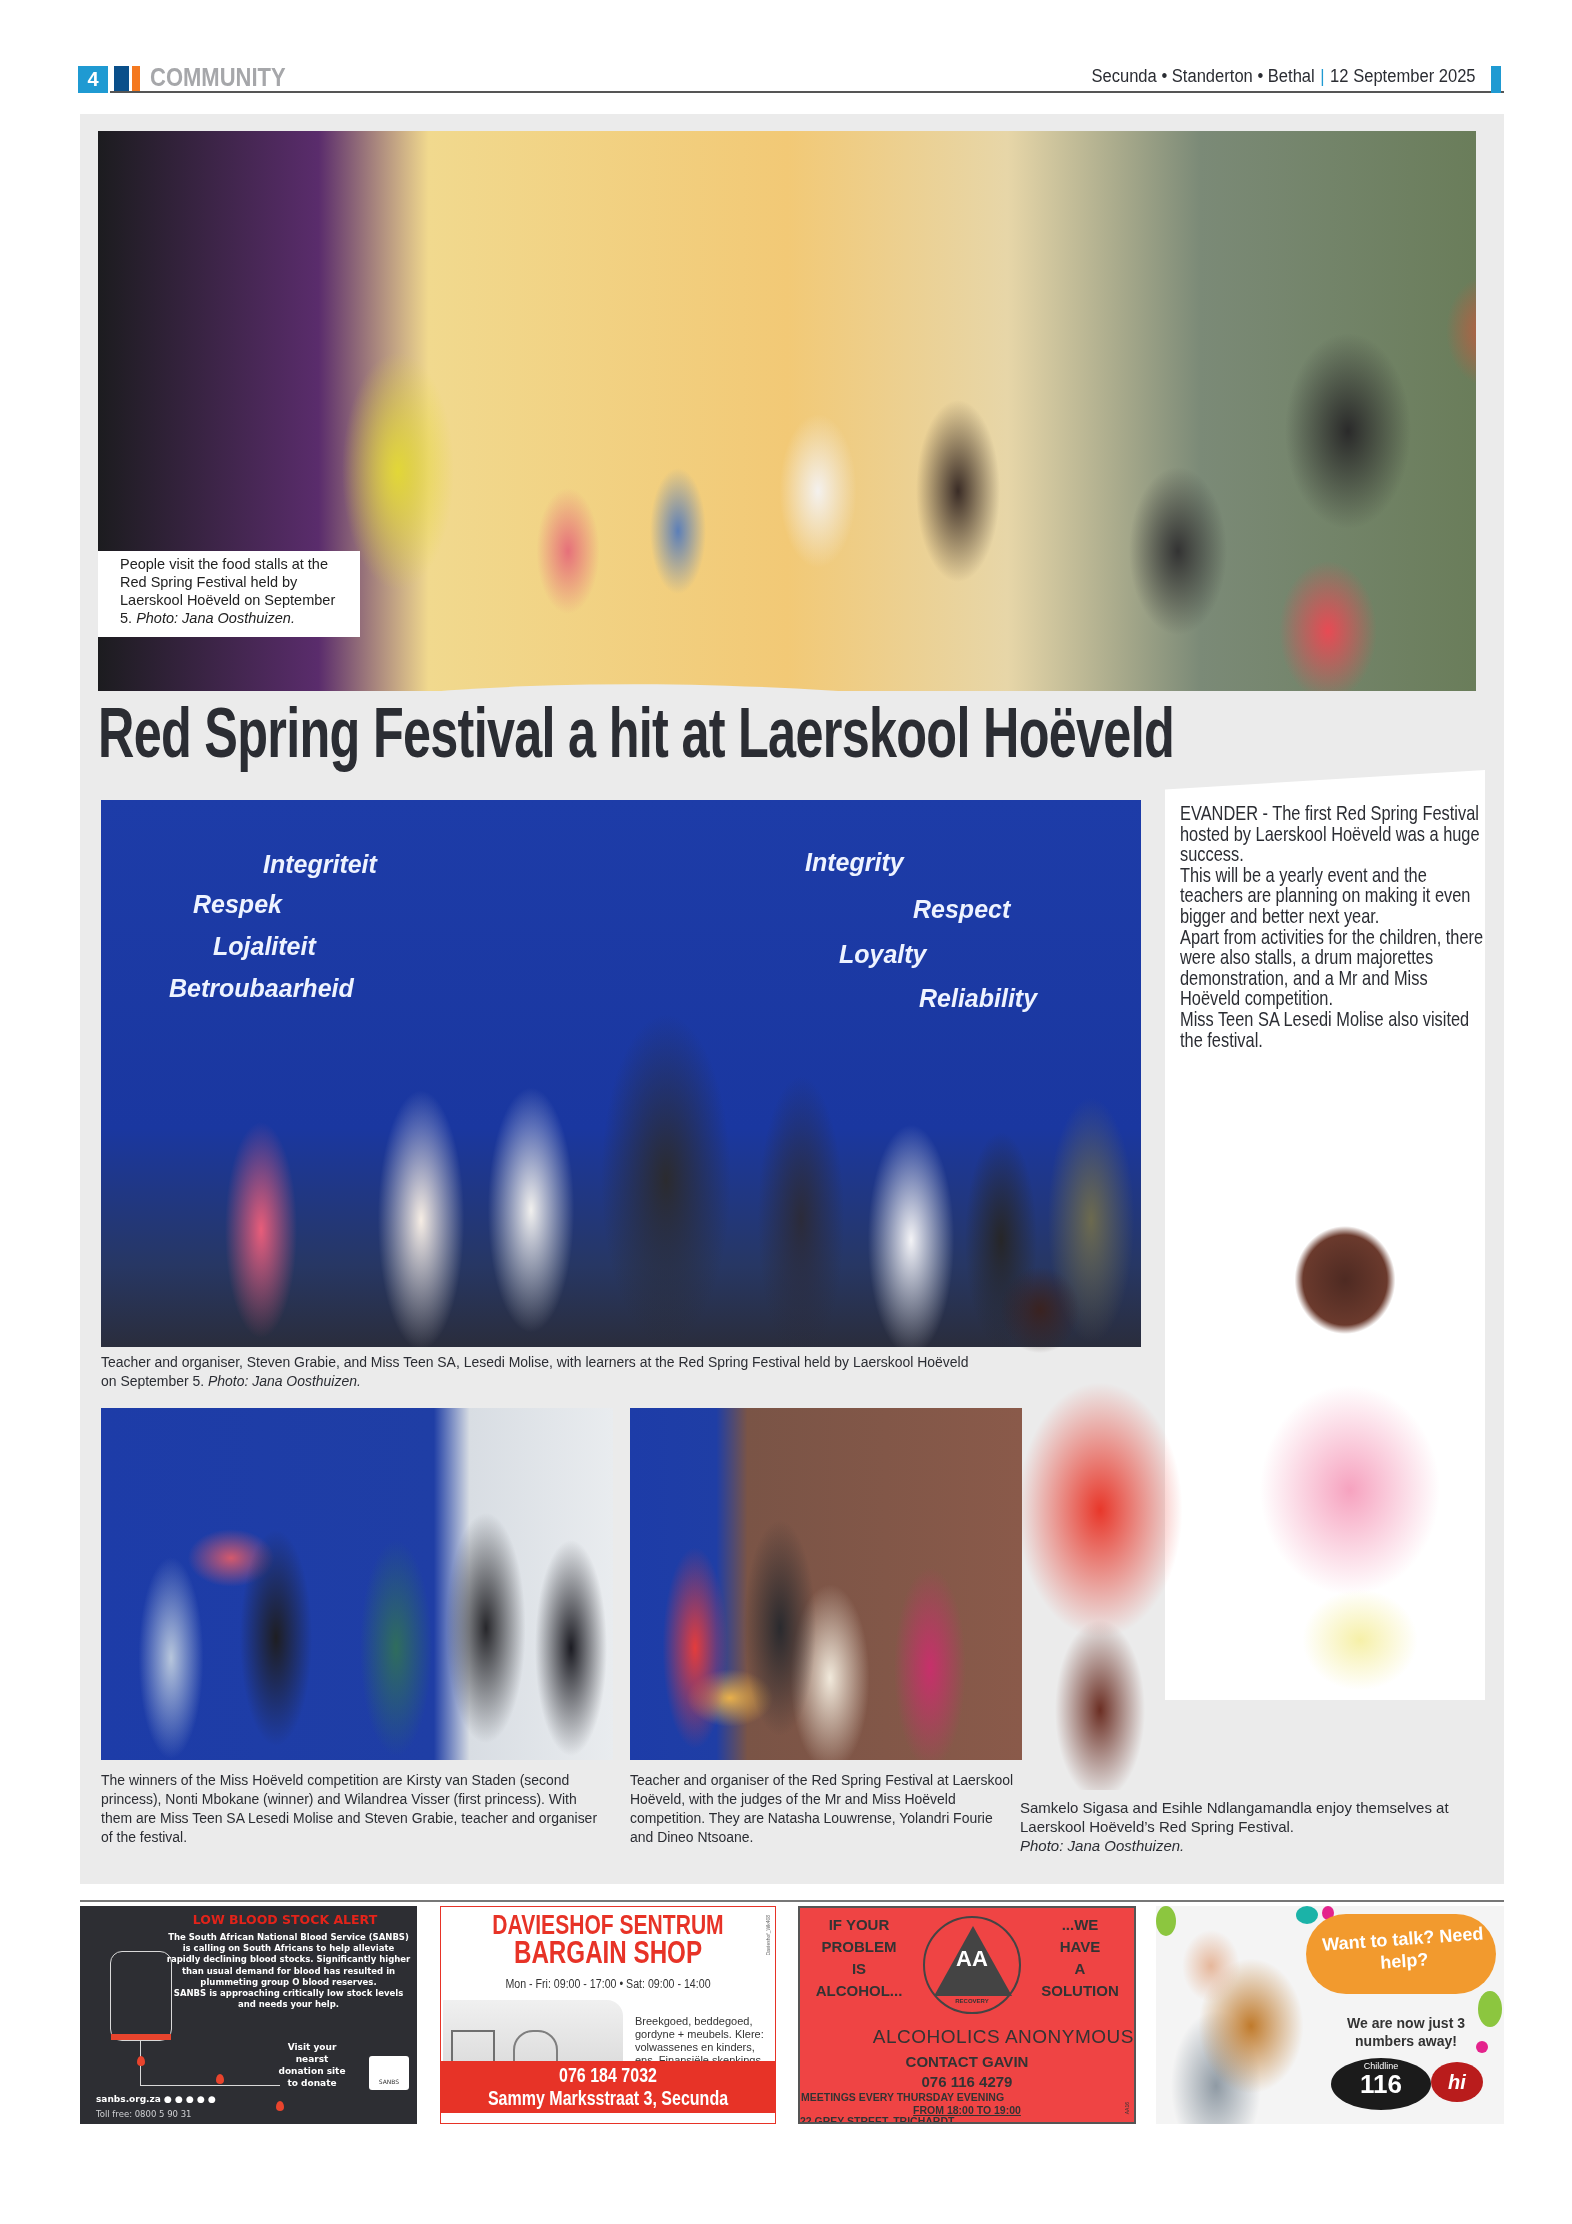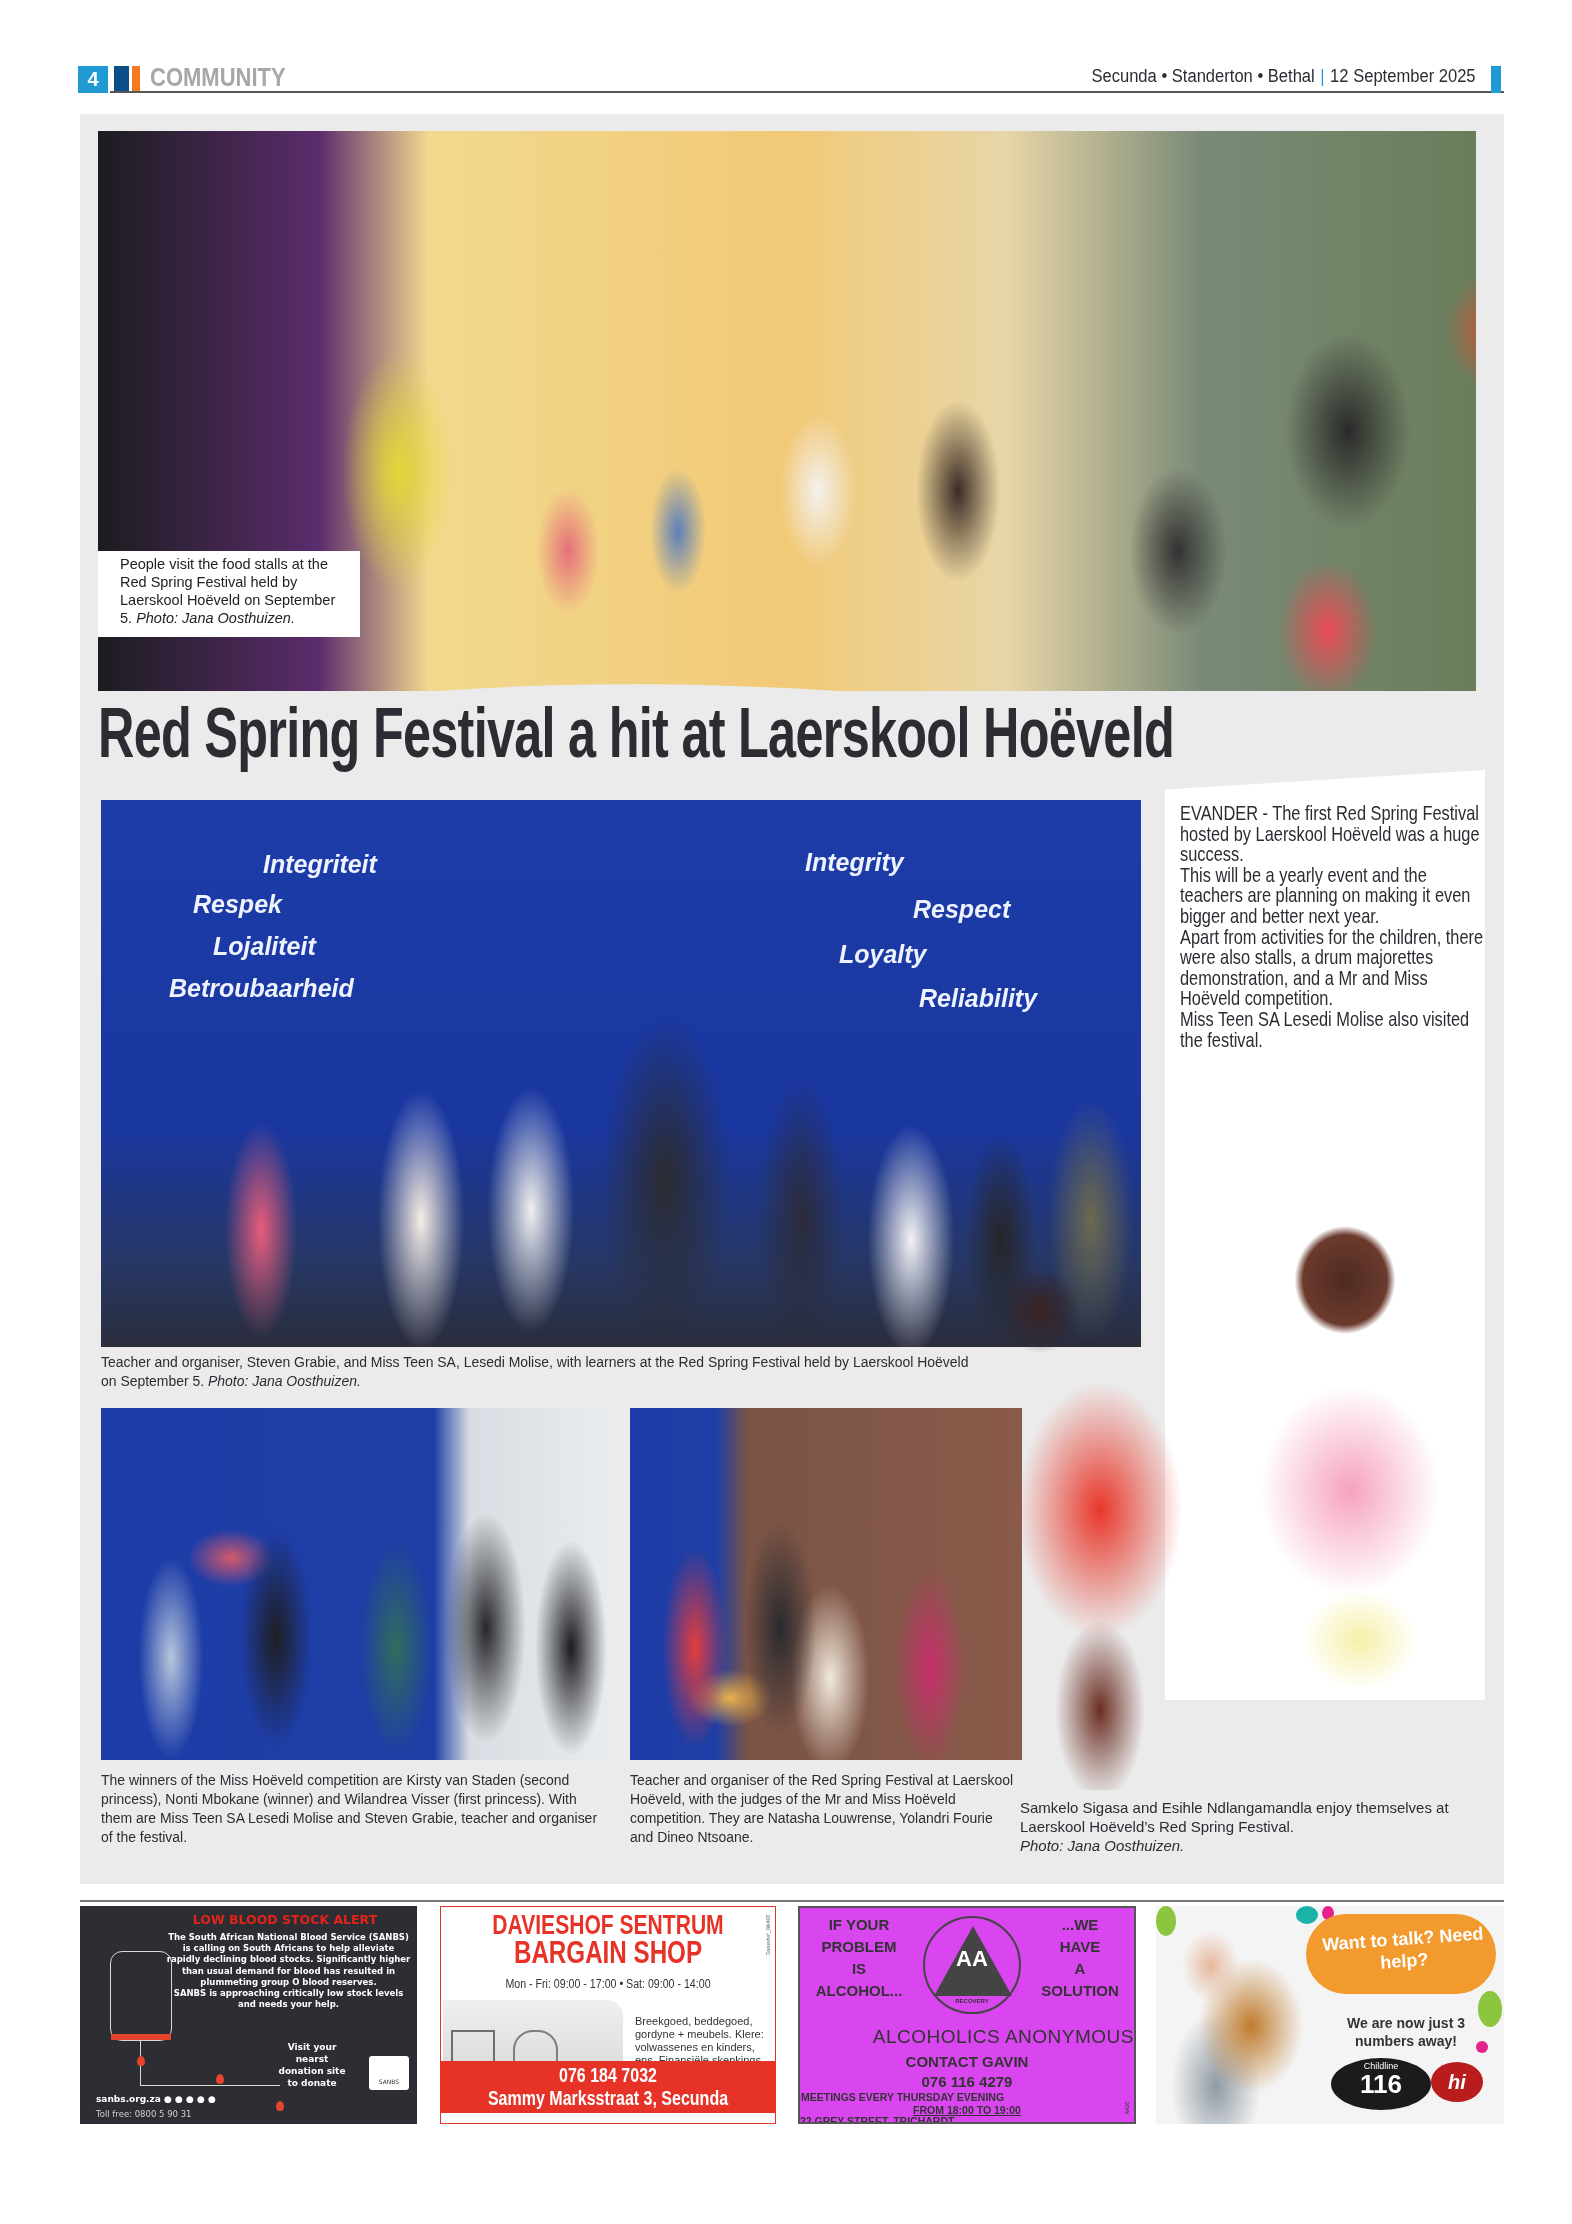--- a/index.html
+++ b/index.html
@@ -128,21 +128,21 @@
   .ad-bargain .hrs { position: absolute; left: 0; top: 70px; width: 100%; text-align: center; font-size: 12.5px; color: #333; transform: scaleX(0.85); }
   .ad-bargain .img { position: absolute; left: 2px; top: 93px; width: 180px; height: 112px; background: linear-gradient(180deg,#f0f0f0,#cfcfcf); border-radius: 0 16px 0 0; }
   .ad-bargain .img .chair { position: absolute; left: 70px; top: 30px; width: 45px; height: 70px; border: 2px solid #7f7f7f; border-radius: 20px 20px 4px 4px; }
   .ad-bargain .img .shelf { position: absolute; left: 8px; top: 30px; width: 44px; height: 78px; border: 2px solid #6f6f6f; }
   .ad-bargain .desc { position: absolute; left: 194px; top: 108px; width: 140px; font-size: 11px; line-height: 13px; color: #333; }
   .ad-bargain .foot { position: absolute; left: 0; top: 206px; width: 100%; height: 52px; background: #e73327; transform: translateY(-52px); }
   .ad-bargain .ph { position: absolute; left: 0; top: 157px; width: 100%; text-align: center; color: #fff; font-weight: bold; font-size: 20px; line-height: 22px; transform: scaleX(0.8); }
   .ad-bargain .addr { position: absolute; left: 0; top: 180px; width: 100%; text-align: center; color: #fff; font-weight: bold; font-size: 20px; line-height: 22px; transform: scaleX(0.8); }
   .ad-bargain .code { position: absolute; right: 4px; top: 8px; font-size: 5px; color: #666; writing-mode: vertical-rl; transform: rotate(180deg); }
 
-  .ad-aa { left: 798px; width: 338px; background: #d946ef; border: 2px solid #555; color: #333; }
+  .ad-aa { left: 798px; width: 338px; background: #ef4444; border: 2px solid #555; color: #333; }
   .ad-aa .l { position: absolute; left: 4px; top: 6px; width: 110px; text-align: center; font-weight: bold; font-size: 15px; line-height: 22px; }
   .ad-aa .r { position: absolute; right: 4px; top: 6px; width: 100px; text-align: center; font-weight: bold; font-size: 15px; line-height: 22px; }
   .ad-aa .logo { position: absolute; left: 123px; top: 8px; width: 98px; height: 98px; border: 2px solid #444; border-radius: 50%; }
   .ad-aa .tri { position: absolute; left: 9px; top: 8px; width: 0; height: 0; border-left: 39px solid transparent; border-right: 39px solid transparent; border-bottom: 70px solid #444; }
   .ad-aa .aa { position: absolute; left: 0; top: 28px; width: 100%; text-align: center; color: #fff; font-weight: bold; font-size: 22px; }
   .ad-aa .rec { position: absolute; left: 0; top: 80px; width: 100%; text-align: center; font-size: 6px; font-weight: bold; }
   .ad-aa .name { position: absolute; left: 0; top: 118px; width: 100%; text-align: right; font-size: 19px; color: #333; letter-spacing: 0.5px; }
   .ad-aa .ct { position: absolute; left: 0; top: 145px; width: 100%; text-align: center; font-size: 15px; font-weight: bold; }
   .ad-aa .phn { position: absolute; left: 0; top: 165px; width: 100%; text-align: center; font-size: 15px; font-weight: bold; }
   .ad-aa .m1 { position: absolute; left: 1px; top: 187px; width: 100%; text-align: left; font-size: 10.5px; font-weight: bold; transform: translateY(-4px); }

